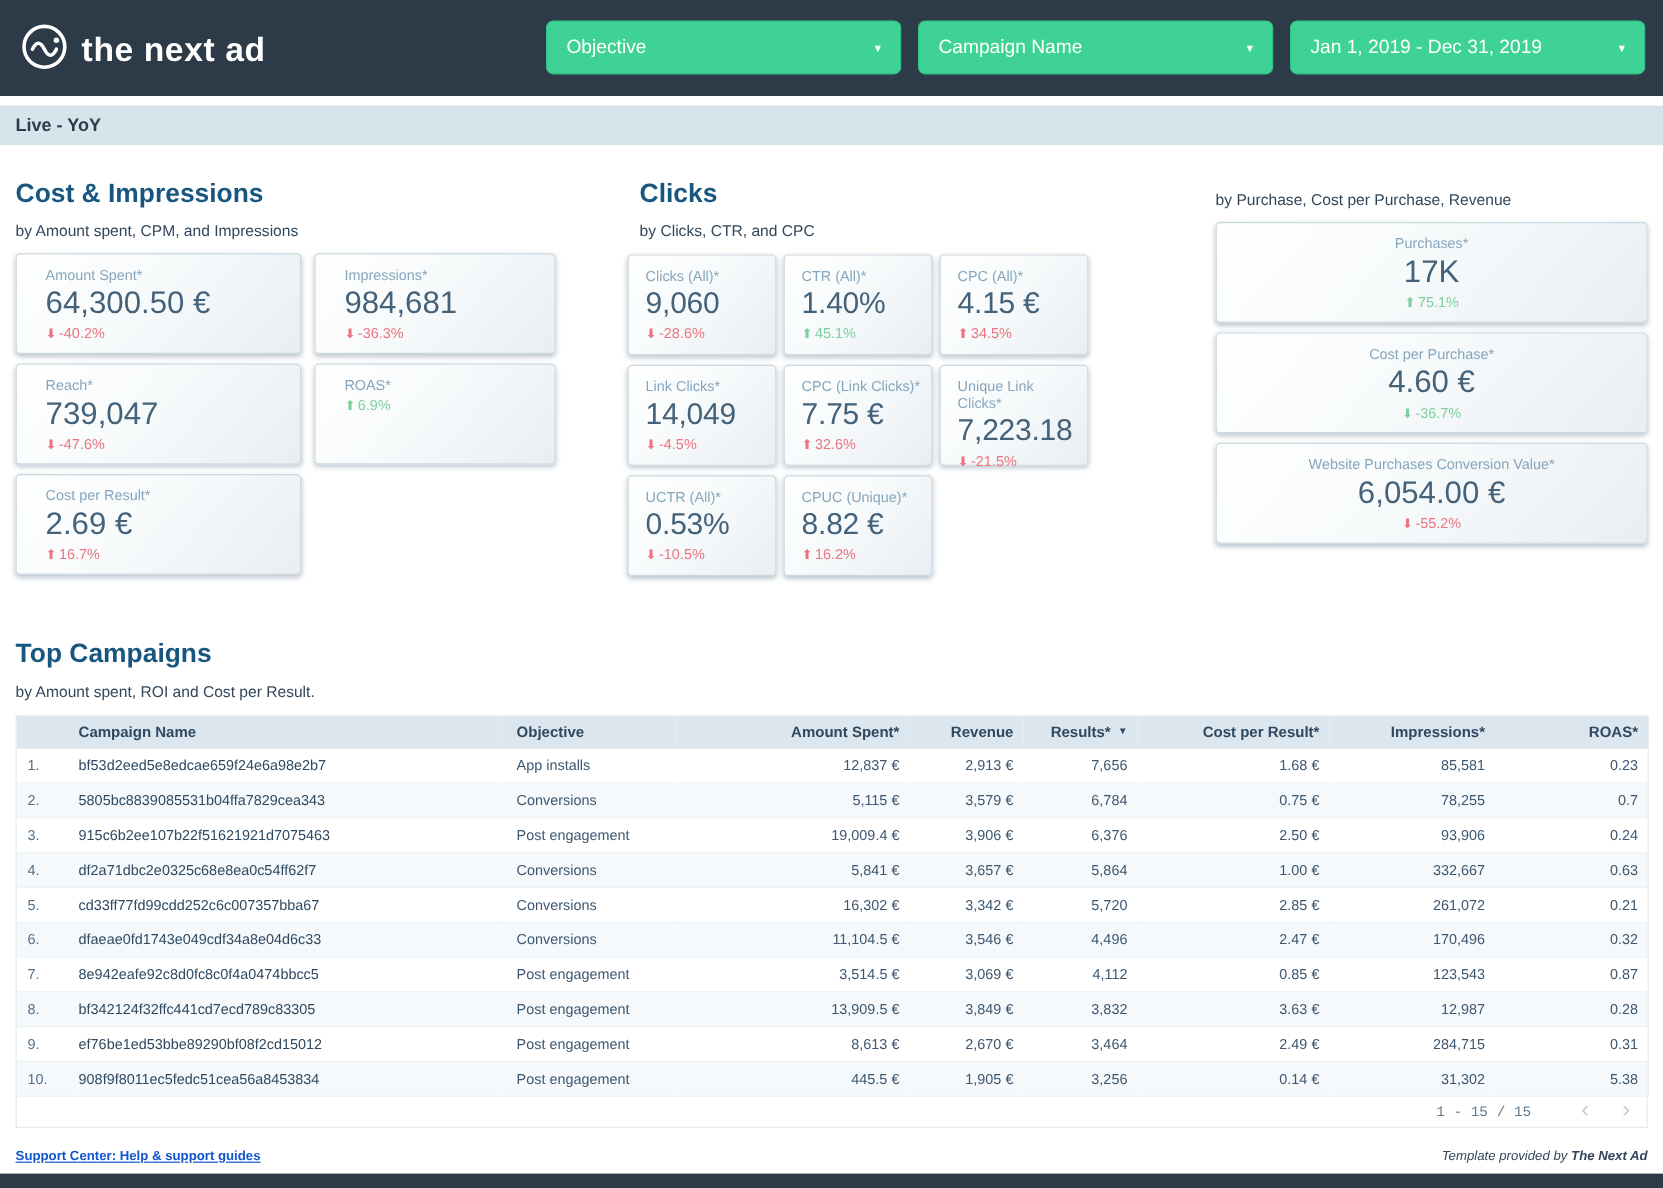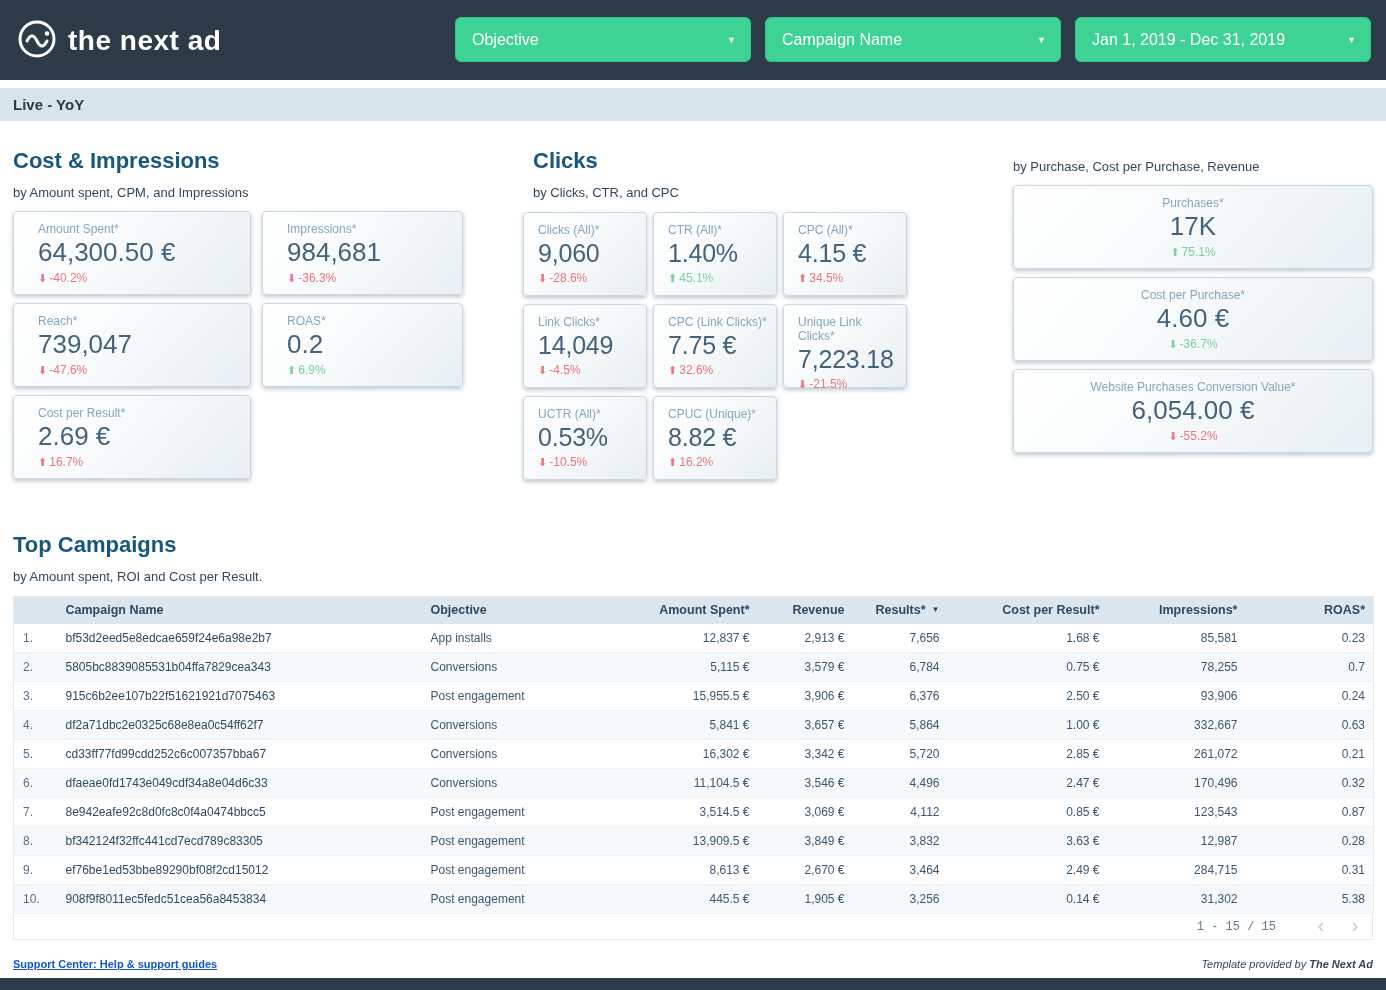--- a/index.html
+++ b/index.html
@@ -122,21 +122,20 @@
         <div class="cvalue">984,681</div>
         <div class="cdelta" data-trend="down-bad"><span class="arrow"></span><span>-36.3%</span></div>
       </div>
       <div class="card">
         <div class="clabel">Reach*</div>
         <div class="cvalue">739,047</div>
         <div class="cdelta" data-trend="down-bad"><span class="arrow"></span><span>-47.6%</span></div>
       </div>
       <div class="card">
         <div class="clabel">ROAS*</div>
-        <div class="cvalue">0.2</div>
         <div class="cdelta" data-trend="up-good"><span class="arrow"></span><span>6.9%</span></div>
       </div>
       <div class="card">
         <div class="clabel">Cost per Result*</div>
         <div class="cvalue">2.69 €</div>
         <div class="cdelta" data-trend="up-bad"><span class="arrow"></span><span>16.7%</span></div>
       </div>
     </div>
   </section>
 
@@ -256,21 +255,21 @@
           <td class="num">3,579 €</td>
           <td class="num">6,784</td>
           <td class="num">0.75 €</td>
           <td class="num">78,255</td>
           <td class="num">0.7</td>
         </tr>
         <tr>
           <td class="idx">3.</td>
           <td class="cname">915c6b2ee107b22f51621921d7075463</td>
           <td class="obj">Post engagement</td>
-          <td class="num">15,955.5 €</td>
+          <td class="num">19,009.4 €</td>
           <td class="num">3,906 €</td>
           <td class="num">6,376</td>
           <td class="num">2.50 €</td>
           <td class="num">93,906</td>
           <td class="num">0.24</td>
         </tr>
         <tr>
           <td class="idx">4.</td>
           <td class="cname">df2a71dbc2e0325c68e8ea0c54ff62f7</td>
           <td class="obj">Conversions</td>

